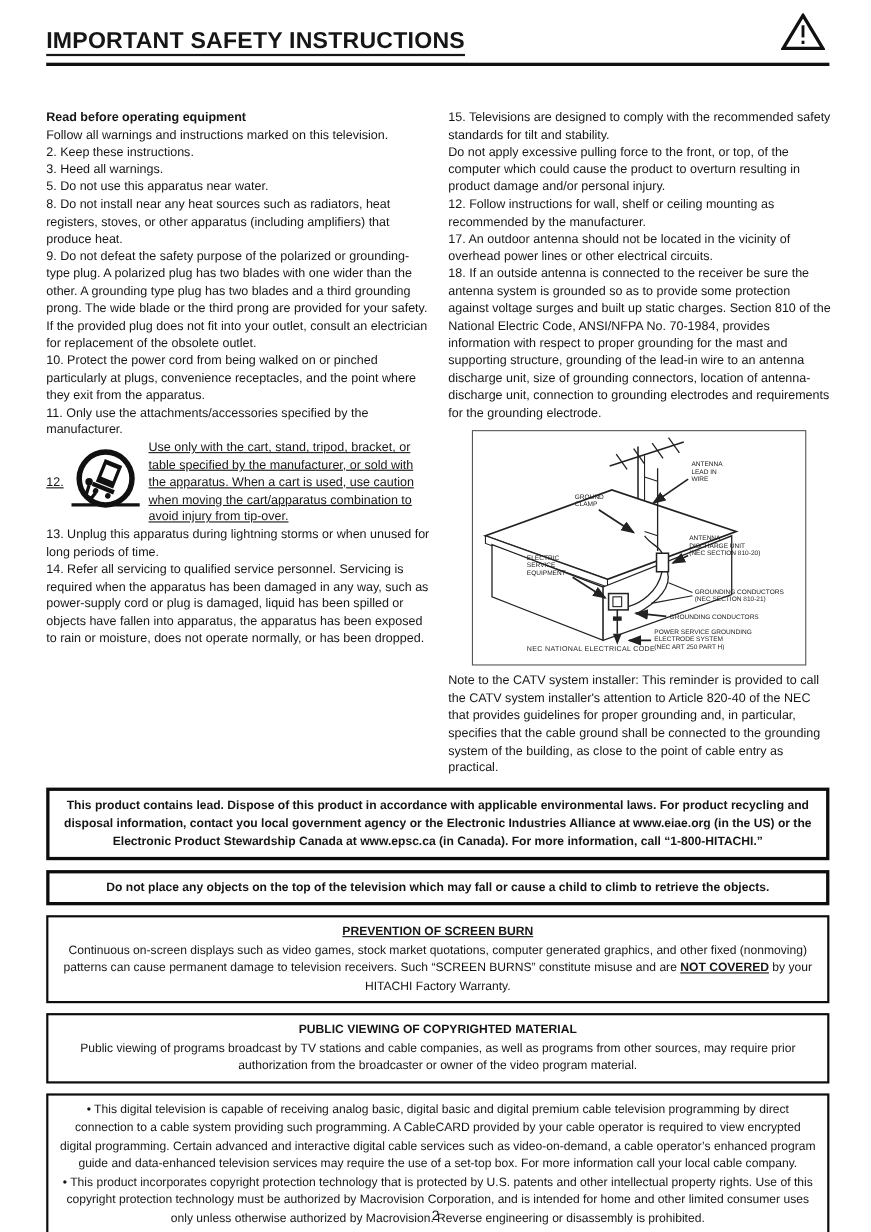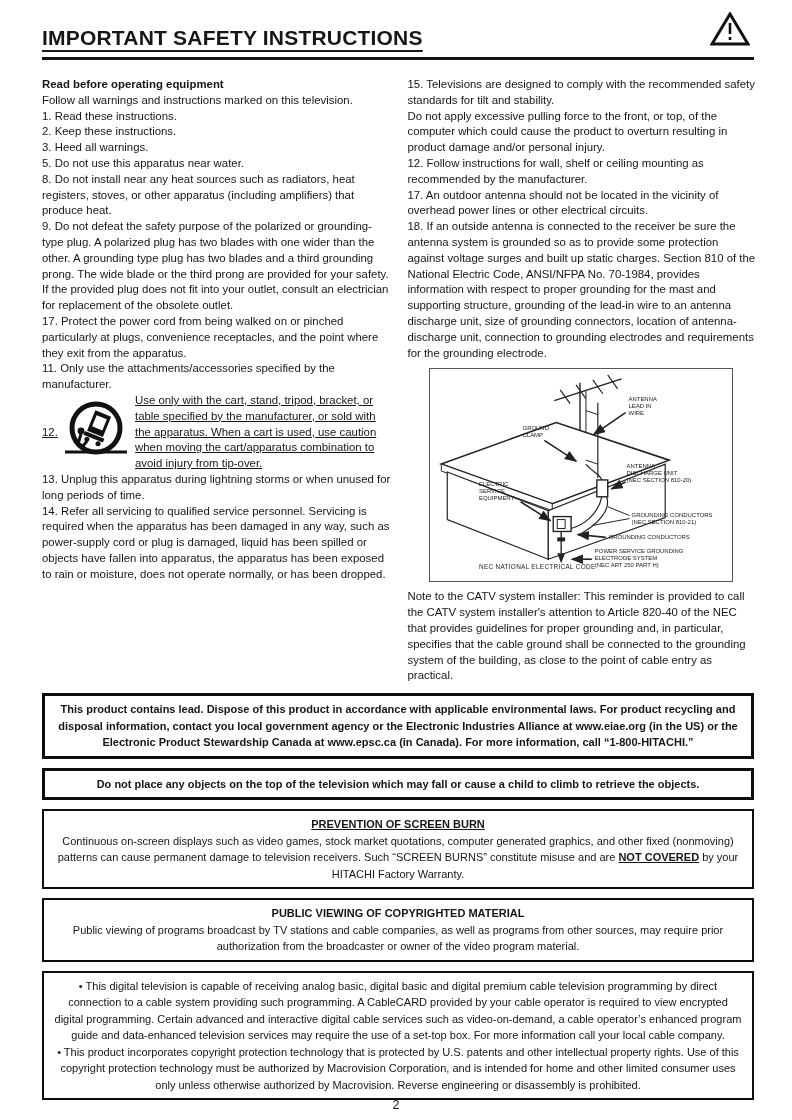--- a/index.html
+++ b/index.html
@@ -13,21 +13,21 @@
 
   
   .header{position:relative;border-bottom:3px solid #111;padding-bottom:7px;margin-top:10px;margin-right:2px;}
   .page-title{
     font-size:21px;font-weight:bold;letter-spacing:0.2px;
     text-decoration:underline;text-decoration-thickness:2px;text-underline-offset:5px;
   }
   .warn-tri{position:absolute;right:4px;top:-14px;width:40px;height:34px;}
 
   
-  .columns{display:flex;gap:17px;margin-top:17px;}
+  .columns{display:flex;gap:17px;margin-top:40px;}
   .col{flex:1;font-size:11.4px;line-height:15.8px;}
   .col p{margin:0;}
   .col-heading{font-weight:bold;}
 
   .item12{display:flex;align-items:center;text-decoration:underline;}
   .item12 .num{width:21px;flex:none;}
   .item12 .icon{width:66px;flex:none;padding-top:2px;}
   .item12 .txt{flex:1;padding-left:6px;}
 
   
@@ -61,27 +61,26 @@
         <rect x="18.7" y="25" width="2.6" height="3" fill="#111"></rect>
       </svg>
     </span>
   </div>
 
   <div class="columns">
 
     <div class="col">
       <p class="col-heading">Read before operating equipment</p>
       <p>Follow all warnings and instructions marked on this television.</p>
-      <p>1. Read these instructions.</p>
       <p>2. Keep these instructions.</p>
       <p>3. Heed all warnings.</p>
       <p>5. Do not use this apparatus near water.</p>
       <p>8. Do not install near any heat sources such as radiators, heat registers, stoves, or other apparatus (including amplifiers) that produce heat.</p>
       <p>9. Do not defeat the safety purpose of the polarized or grounding-type plug. A polarized plug has two blades with one wider than the other. A grounding type plug has two blades and a third grounding prong. The wide blade or the third prong are provided for your safety. If the provided plug does not fit into your outlet, consult an electrician for replacement of the obsolete outlet.</p>
-      <p>17. Protect the power cord from being walked on or pinched particularly at plugs, convenience receptacles, and the point where they exit from the apparatus.</p>
+      <p>10. Protect the power cord from being walked on or pinched particularly at plugs, convenience receptacles, and the point where they exit from the apparatus.</p>
       <p>11. Only use the attachments/accessories specified by the manufacturer.</p>
 
       <div class="item12">
         <span class="num">12.</span>
         <span class="icon">
           <svg viewBox="0 0 66 62" width="66" height="62">
             <circle cx="33" cy="28" r="24" fill="none" stroke="#111" stroke-width="5"></circle>
 
             <g transform="rotate(22 36 28)">
               <rect x="26" y="13" width="17" height="22" fill="#111"></rect>

